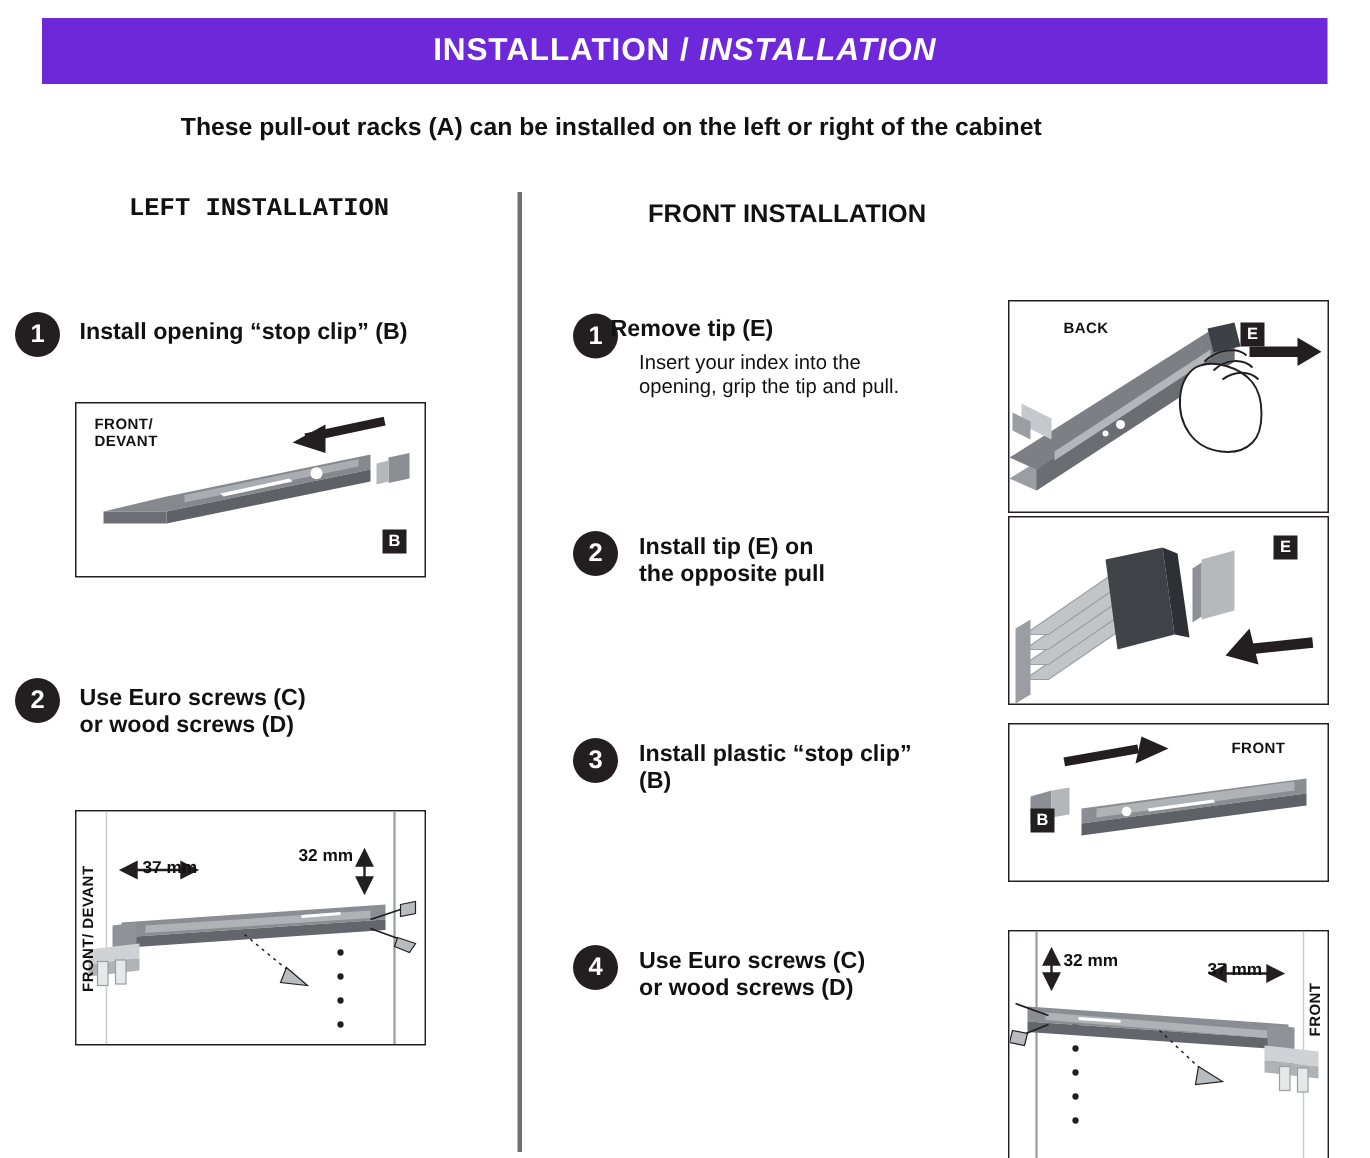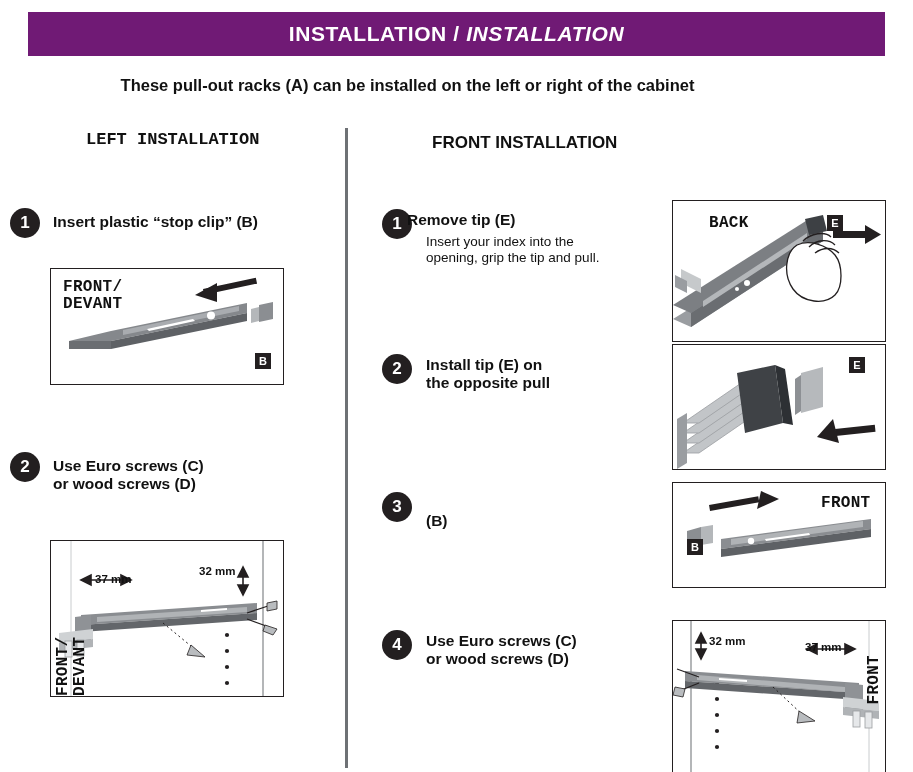--- a/index.html
+++ b/index.html
@@ -16,21 +16,21 @@
     overflow: hidden;
   }
 
   
   .header-bar {
     position: absolute;
     left: 28px;
     top: 12px;
     width: 857px;
     height: 44px;
-    background: #701a75;
+    background: #6d28d9;
     display: flex;
     align-items: center;
     justify-content: center;
   }
   .header-title {
     color: #ffffff;
     font-size: 21px;
     font-weight: bold;
     letter-spacing: 0.6px;
   }
@@ -99,26 +99,25 @@
   
   .figbox {
     position: absolute;
     background: #ffffff;
     border: 1.5px solid #231f20;
     overflow: hidden;
   }
 
   .fig-label {
     position: absolute;
-    font-size: 16px;
+    font-size: 10px;
     font-weight: bold;
     color: #111;
     line-height: 1.05;
     letter-spacing: 0.3px;
-    font-family: Liberation Mono, monospace;
   }
   .fig-label.vertical {
     writing-mode: vertical-rl;
     transform: rotate(180deg);
   }
   .tag {
     position: absolute;
     background: #231f20;
     color: #fff;
     font-size: 11px;
@@ -150,21 +149,21 @@
 </div>
 
 <div class="subtitle">These pull-out racks (A) can be installed on the left or right of the cabinet</div>
 
 <div class="divider"></div>
 
 <div class="col-title" id="left-title">LEFT INSTALLATION</div>
 <div class="col-title" id="right-title">FRONT INSTALLATION</div>
 
 <div class="step-num" style="left:10px; top:208px;">1</div>
-<div class="step-text" style="left:53px; top:213px;">Insert plastic “stop clip” (B)</div>
+<div class="step-text" style="left:53px; top:213px;">Install opening “stop clip” (B)</div>
 
 <div class="figbox" style="left:50px; top:268px; width:232px; height:115px;">
   <div class="fig-label" style="left:12px; top:10px;">
     <span>FRONT/</span><br>
     <span>DEVANT</span>
   </div>
   <svg width="232" height="115" viewBox="0 0 232 115">
 
     <polygon points="18,72 60,72 196,44 196,34 60,62" fill="#85888c"></polygon>
     <polygon points="18,72 18,80 60,80 60,72" fill="#6b6e72"></polygon>
@@ -310,21 +309,21 @@
     <g fill="#231f20">
       <rect x="162" y="84" width="40" height="7" transform="rotate(-6 162 84)"></rect>
       <polygon points="160,74 144,92 166,98"></polygon>
     </g>
   </svg>
   <div class="tag" style="left:176px; top:12px;">E</div>
 </div>
 
 <div class="step-num" style="left:382px; top:492px;">3</div>
 <div class="step-text" style="left:426px; top:494px;">
-  <br>
+  <span>Install plastic “stop clip”</span><br>
   <span>(B)</span>
 </div>
 
 <div class="figbox" style="left:672px; top:482px; width:212px; height:104px;">
   <svg width="212" height="104" viewBox="0 0 212 104">
 
     <g fill="#231f20">
       <rect x="36" y="22" width="50" height="6" transform="rotate(-10 36 22)"></rect>
       <polygon points="88,8 106,16 84,26"></polygon>
     </g>

